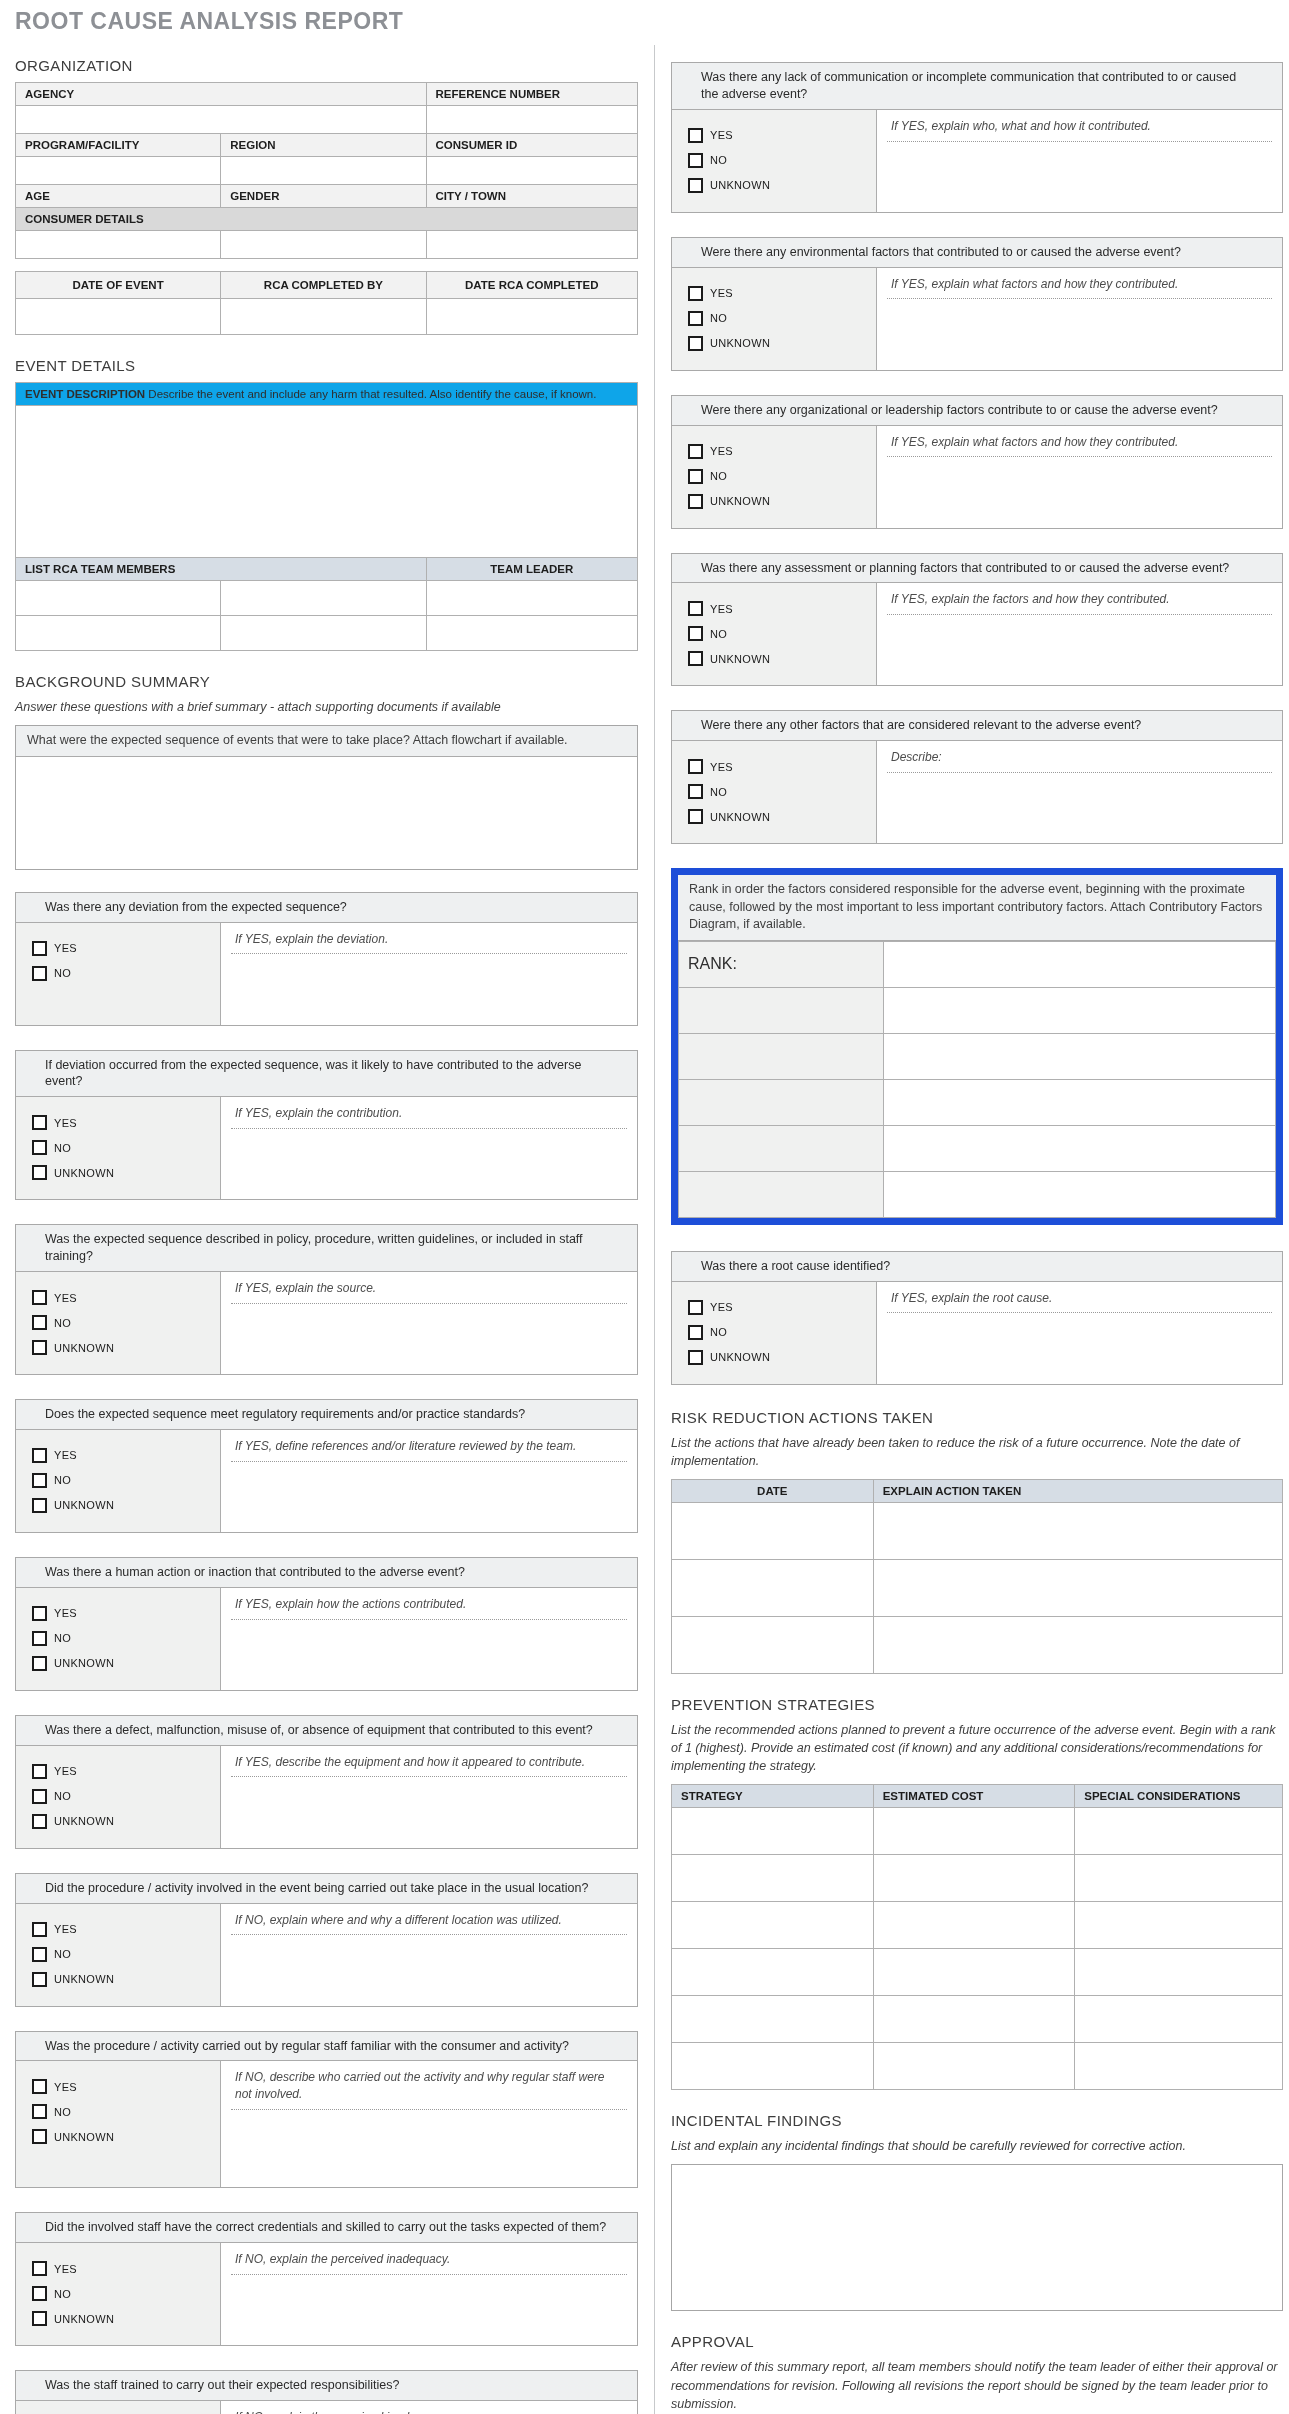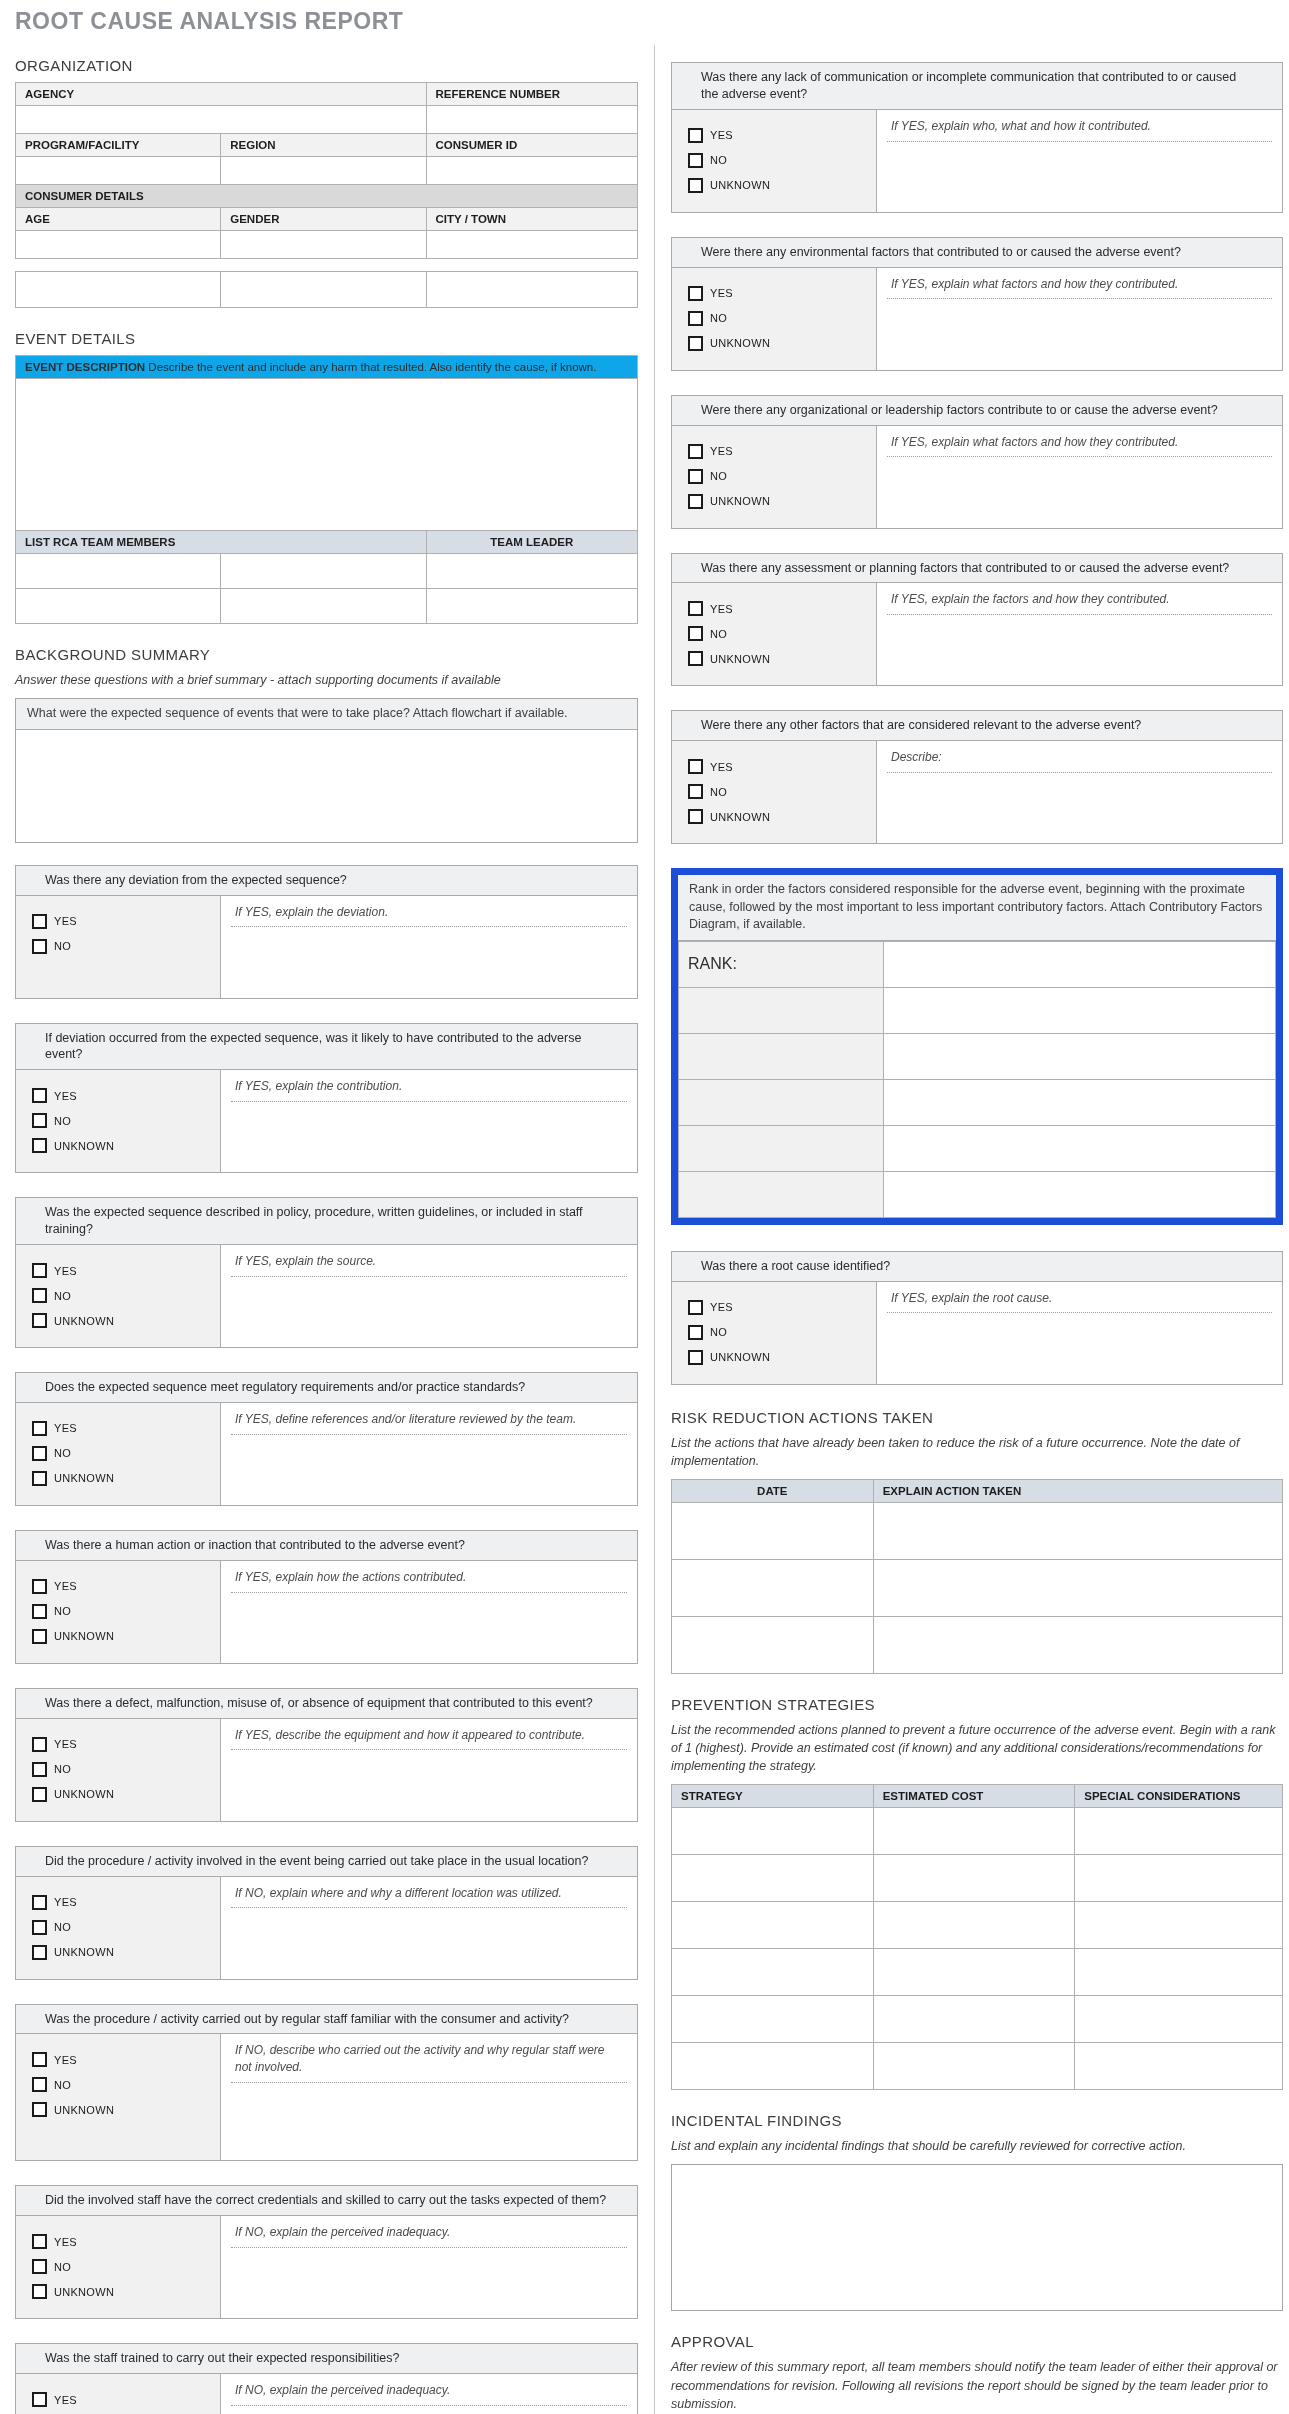--- a/index.html
+++ b/index.html
@@ -128,42 +128,47 @@
         <th class="hdr">PROGRAM/FACILITY</th>
         <th class="hdr">REGION</th>
         <th class="hdr">CONSUMER ID</th>
       </tr>
       <tr>
         <td class="input-cell"></td>
         <td class="input-cell"></td>
         <td class="input-cell"></td>
       </tr>
       <tr>
-        <td class="hdr-dark" colspan="3">CONSUMER DETAILS</td>
-      </tr>
-      <tr>
         <th class="hdr">AGE</th>
         <th class="hdr">GENDER</th>
         <th class="hdr">CITY / TOWN</th>
       </tr>
       <tr>
+        <td class="hdr-dark" colspan="3">CONSUMER DETAILS</td>
+      </tr>
+      <tr>
         <td class="input-cell"></td>
         <td class="input-cell"></td>
         <td class="input-cell"></td>
       </tr>
     </tbody>
       </table>
 
     <table class="date-table">
       <colgroup>
           <col style="width:33%">
           <col style="width:33%">
           <col style="width:34%">
         </colgroup>
       <tbody>
+          <tr>
+        <th class="hdr center">DATE OF EVENT</th>
+        <th class="hdr center">RCA COMPLETED BY</th>
+        <th class="hdr center">DATE RCA COMPLETED</th>
+      </tr>
       <tr>
         <td class="input-cell-tall"></td>
         <td class="input-cell-tall"></td>
         <td class="input-cell-tall"></td>
       </tr>
     </tbody>
       </table>
 
     <div class="section-label">EVENT DETAILS</div>
 

